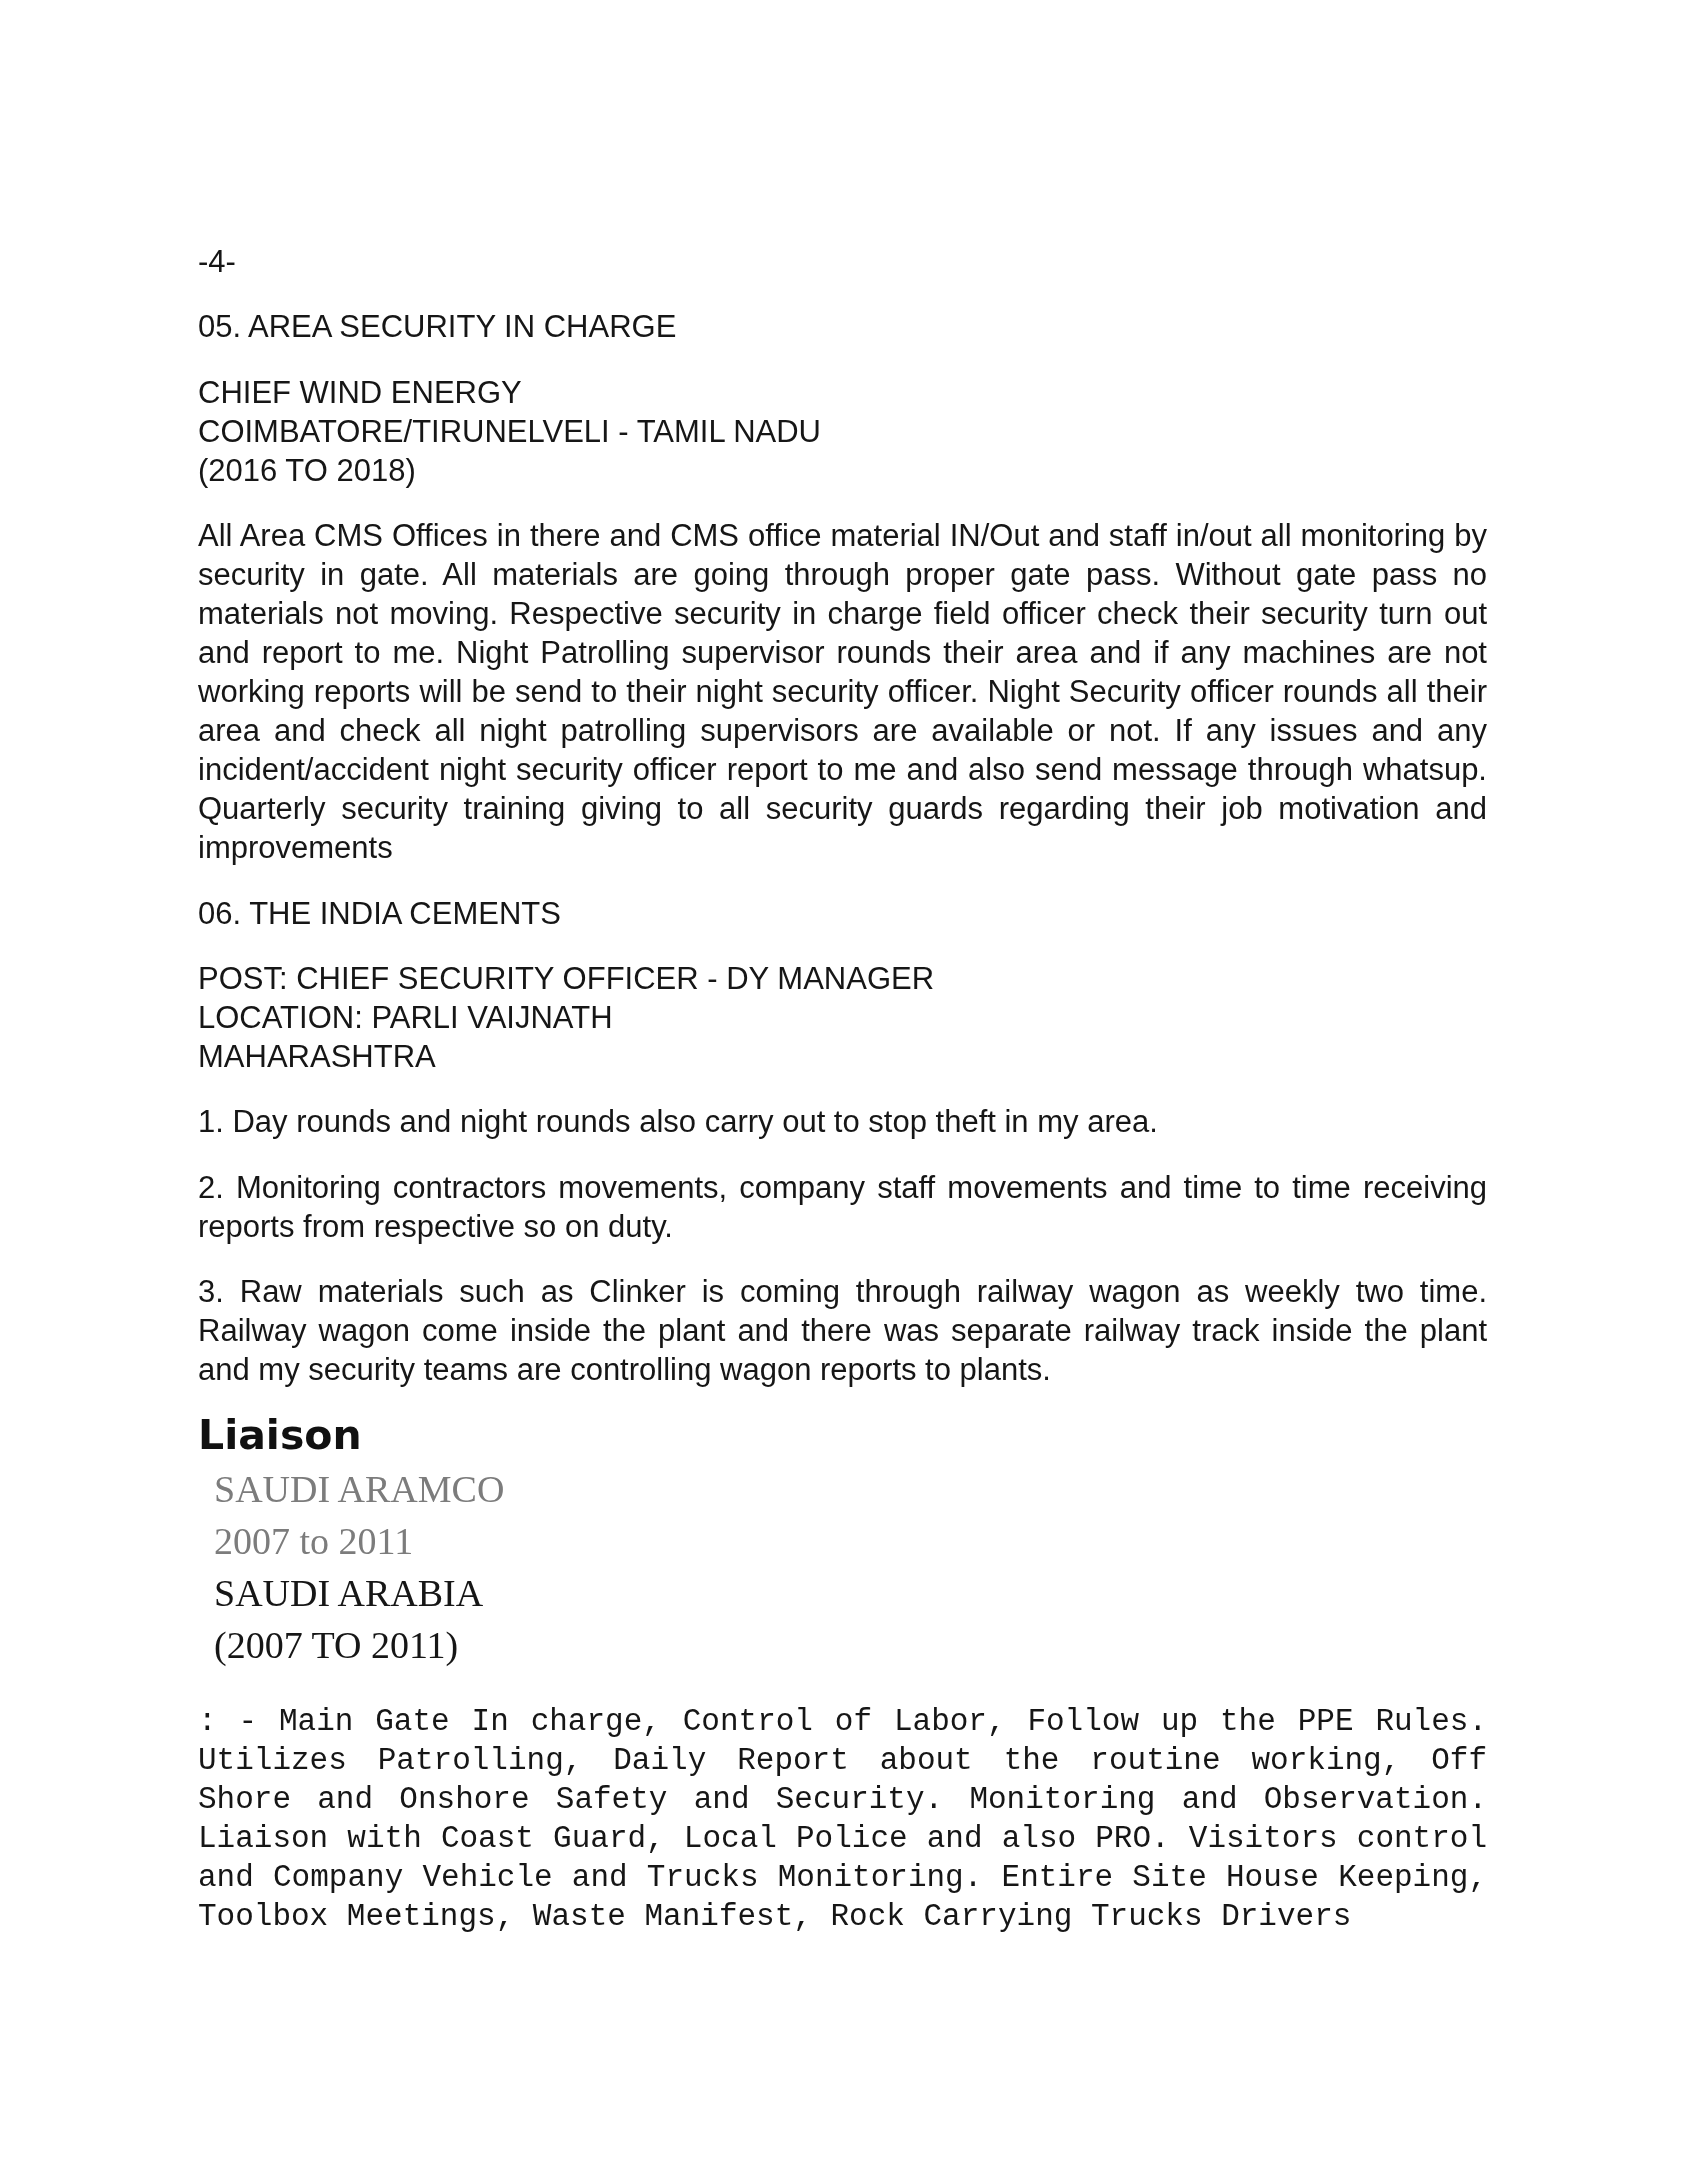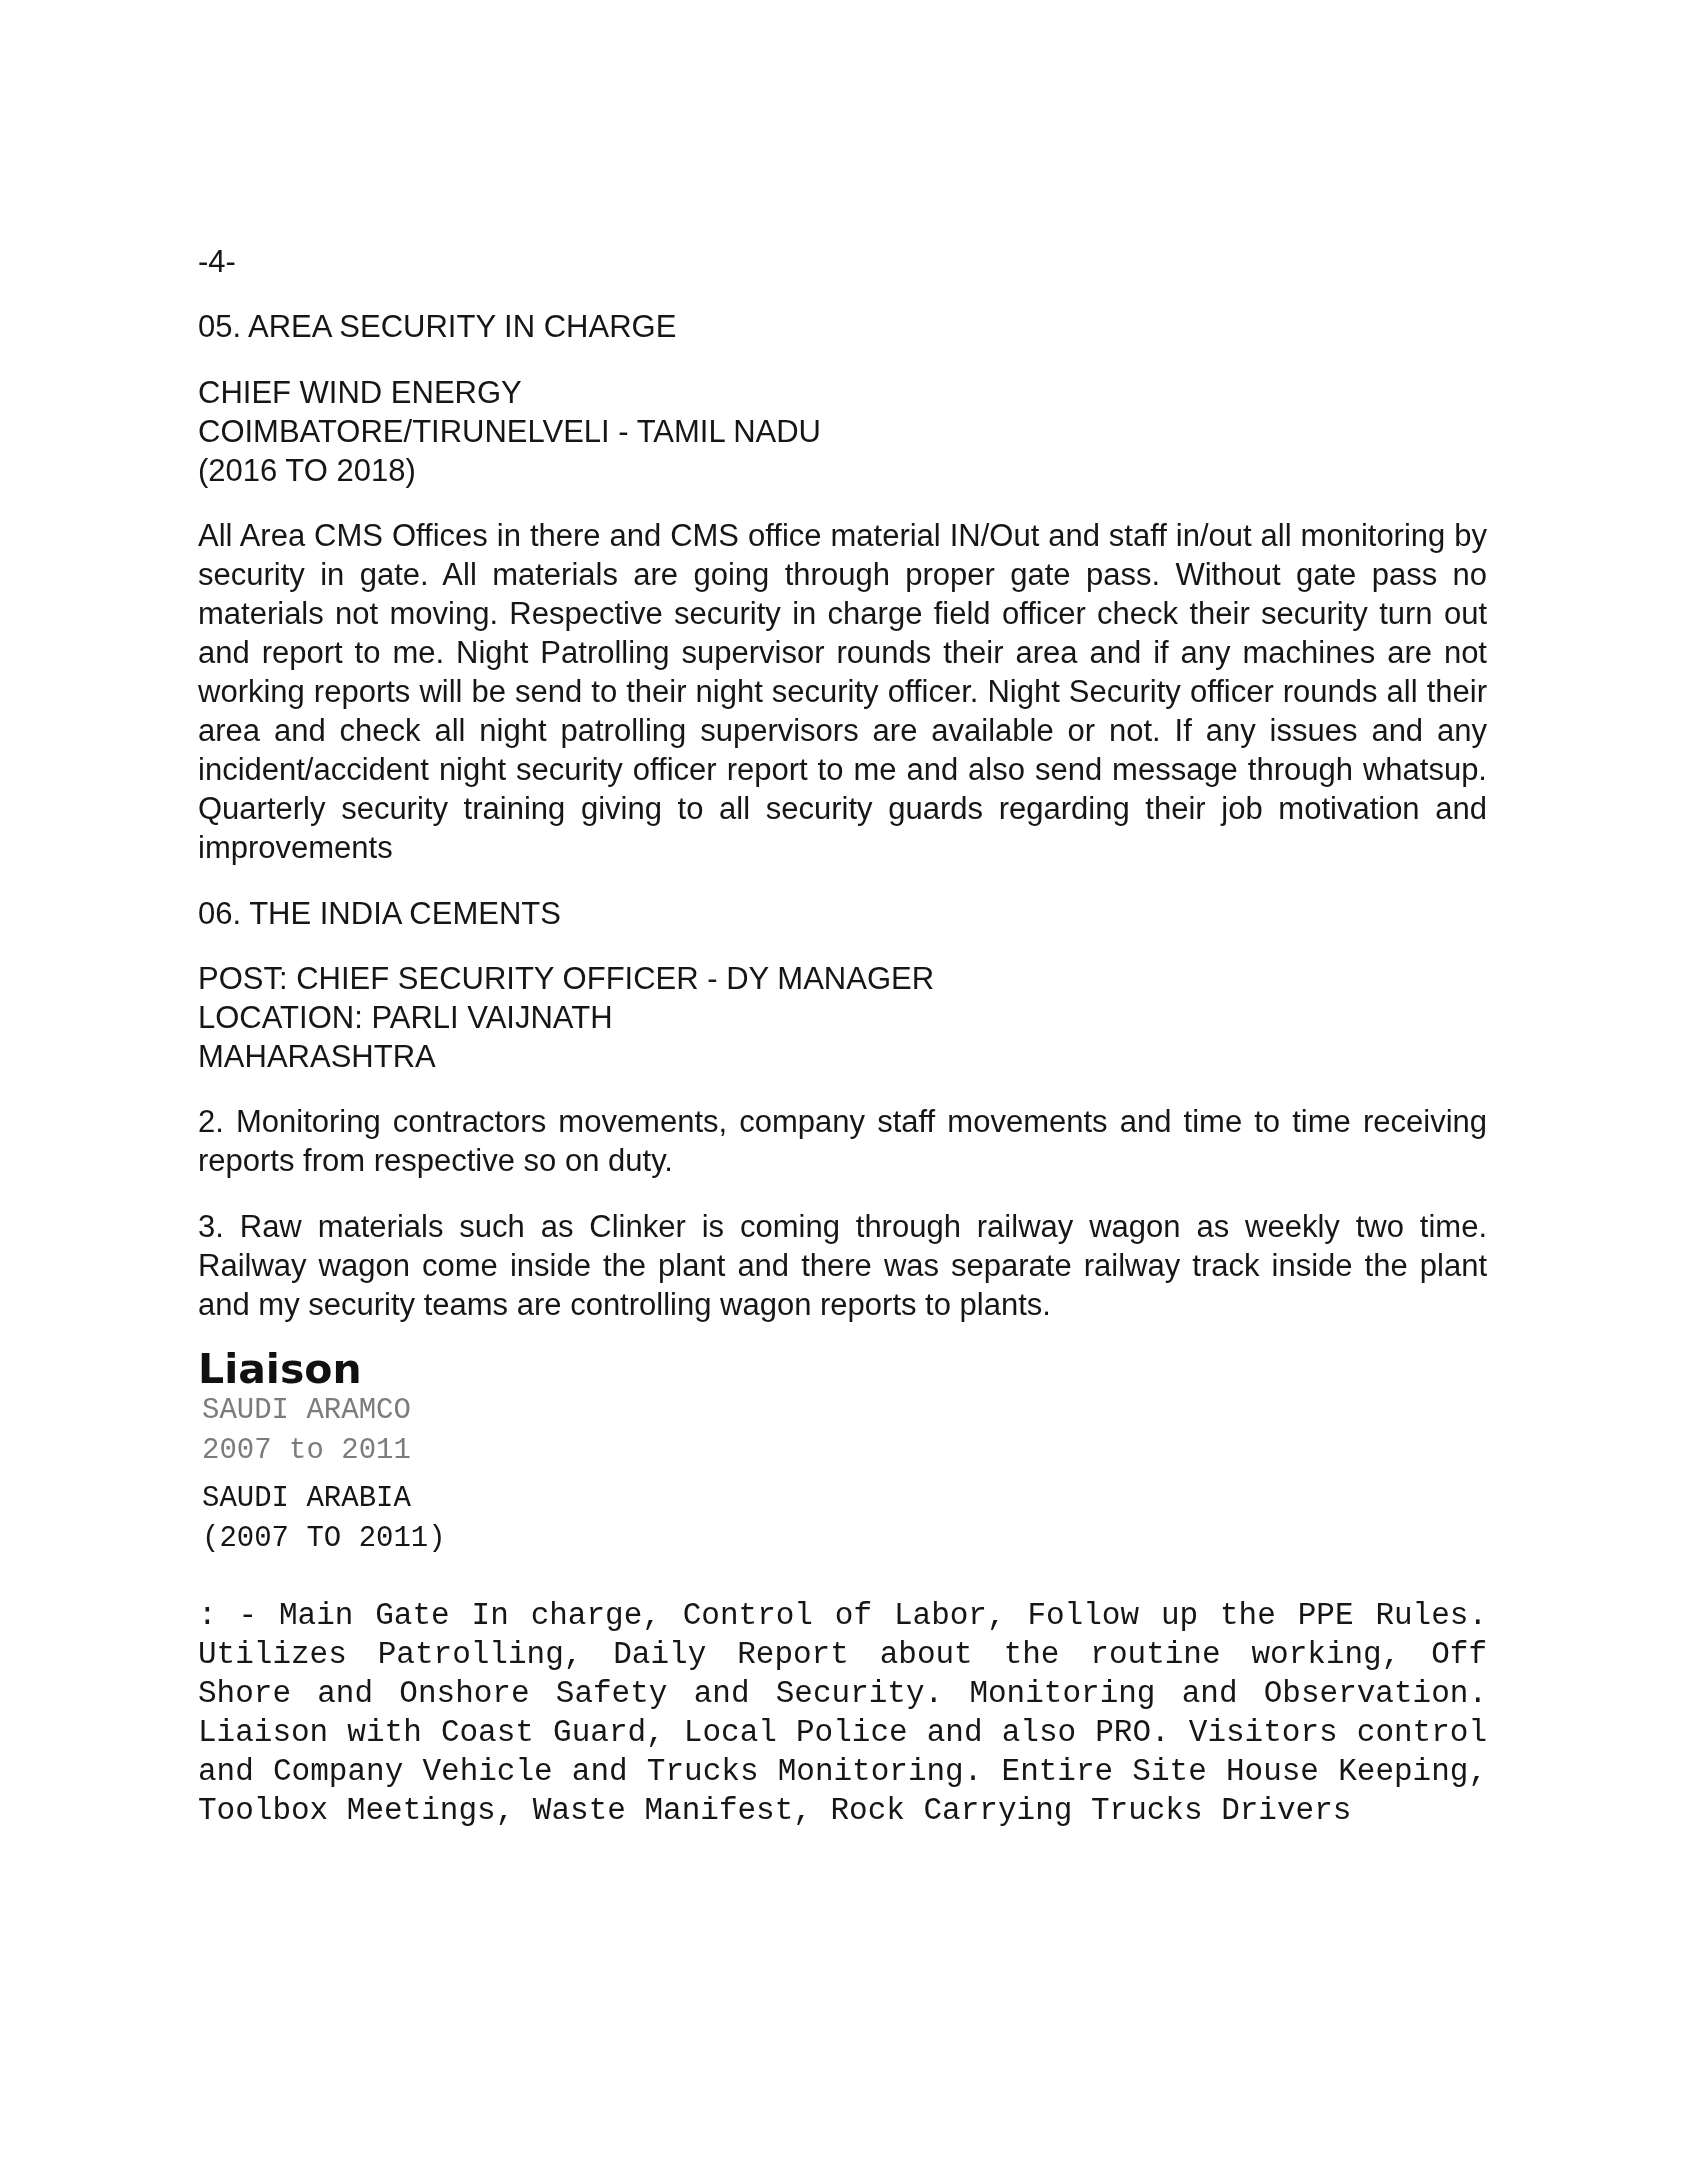--- a/index.html
+++ b/index.html
@@ -35,23 +35,23 @@
   }
   .liaison-heading {
     margin: 0 0 1.7px 0;
     font-family: "DejaVu Sans", sans-serif;
     font-size: 41px;
     line-height: 39px;
     font-weight: bold;
     color: #111111;
   }
   .sub-line {
-    margin: 4px;
-    font-family: Liberation Mono, monospace;
-    font-size: 29px;
+    margin: 16px;
+    font-family: Liberation Serif, serif;
+    font-size: 38px;
     line-height: 36px;
   }
   .muted { color: #7c7c7c; }
   .sub-gap { margin-bottom: 12px; }
   .liaison-block-end { margin-bottom: 39px; }
   .last-para { margin-bottom: 0; font-family: Liberation Mono, monospace; }
 </style>
 </head>
 <body>
 
@@ -70,20 +70,21 @@
   <p class="para">All Area CMS Offices in there and CMS office material IN/Out and staff in/out all monitoring by security in gate. All materials are going through proper gate pass. Without gate pass no materials not moving. Respective security in charge field officer check their security turn out and report to me. Night Patrolling supervisor rounds their area and if any machines are not working reports will be send to their night security officer. Night Security officer rounds all their area and check all night patrolling supervisors are available or not. If any issues and any incident/accident night security officer report to me and also send message through whatsup. Quarterly security training giving to all security guards regarding their job motivation and improvements</p>
 
   <p class="line mb">06. THE INDIA CEMENTS</p>
 
   <div class="mb">
     <p class="line">POST: CHIEF SECURITY OFFICER - DY MANAGER</p>
     <p class="line">LOCATION: PARLI VAIJNATH</p>
     <p class="line">MAHARASHTRA</p>
   </div>
 
+  <p class="para">1. Day rounds and night rounds also carry out to stop theft in my area.</p>
   <p class="para">2. Monitoring contractors movements, company staff movements and time to time receiving reports from respective so on duty.</p>
   <p class="para">3. Raw materials such as Clinker is coming through railway wagon as weekly two time. Railway wagon come inside the plant and there was separate railway track inside the plant and my security teams are controlling wagon reports to plants.</p>
 
   <h2 class="liaison-heading">Liaison</h2>
   <p class="sub-line muted">SAUDI ARAMCO</p>
   <p class="sub-line muted sub-gap">2007 to 2011</p>
 
   <p class="sub-line">SAUDI ARABIA</p>
   <p class="sub-line liaison-block-end">(2007 TO 2011)</p>
 

